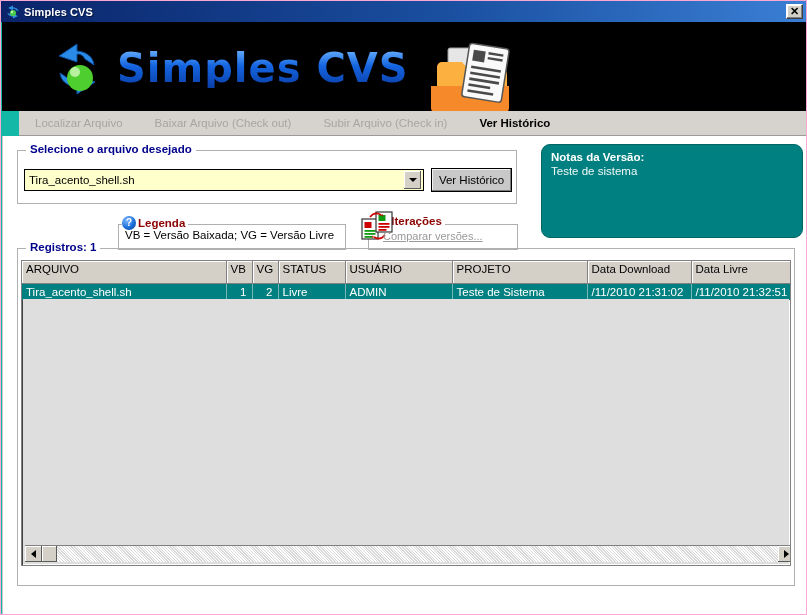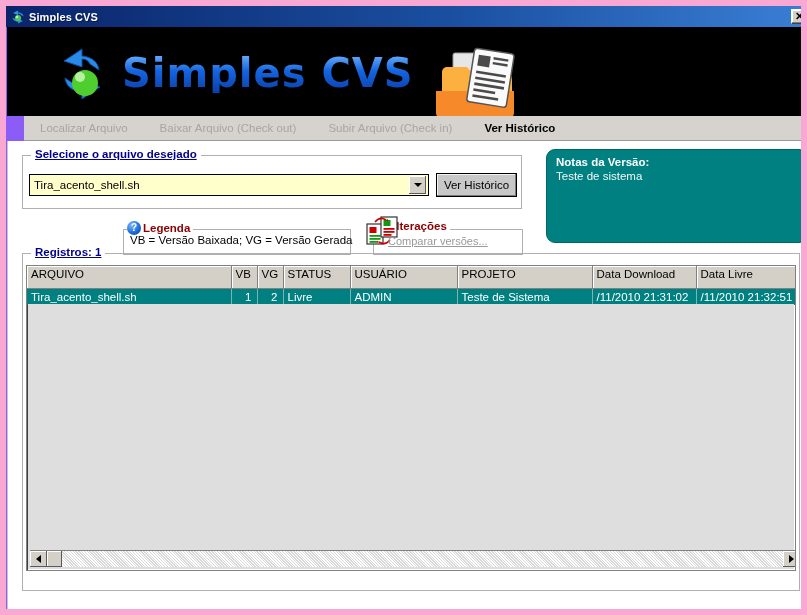--- a/index.html
+++ b/index.html
@@ -4,23 +4,23 @@
 <style>
   * { box-sizing: border-box; }
   html, body {
     margin: 0; padding: 0;
     background: #ffffff;
     font-family: "Liberation Sans", sans-serif;
   }
   #app {
     position: relative;
     width: 807px; height: 615px;
-    background: #8b5cf6;
+    background: #14b8a6;
     overflow: hidden;
-    border: 6px solid #f9a8d4;
+    border: 1px solid #f9a8d4;
   }
 
   
   .titlebar {
     position: absolute; left: 0; top: 0;
     width: 807px; height: 21px;
     background: linear-gradient(to right, #0a246a 0%, #1a4fa0 55%, #3a7fd5 100%);
     display: flex; align-items: center;
     padding: 0 2px;
   }
@@ -107,21 +107,20 @@
   .gb-select {
     position: absolute; left: 14px; top: 14px;
     width: 500px; height: 54px;
     border: 1px solid #b0b0b0;
   }
   .gb-legend {
     position: absolute; top: -8px; left: 8px;
     background: #ffffff; padding: 0 4px;
     font-size: 11.5px; font-weight: bold; color: #00008b;
     white-space: nowrap;
-    text-decoration: underline;
   }
   .combo {
     position: absolute; left: 6px; top: 18px;
     width: 400px; height: 22px;
     background: #ffffcc;
     border: 1px solid #000000;
     display: flex; align-items: center;
     cursor: pointer;
   }
   .combo-text {
@@ -378,21 +377,21 @@
     <div class="notes">
       <div class="notes-title">Notas da Versão:</div>
       <div class="notes-text">Teste de sistema</div>
     </div>
 
     <div class="gb-legenda">
       <div class="hdr">
         <span class="ic-help">?</span>
         <span class="lbl-red">Legenda</span>
       </div>
-      <div class="legenda-body">VB = Versão Baixada;  VG = Versão Gerada</div>
+      <div class="legenda-body">VB = Versão Baixada;  VG = Versão Livre</div>
     </div>
 
     <div class="gb-alt">
       <div class="hdr">
         <span class="ic-compare">
           <svg width="34" height="30" viewBox="0 0 34 30">
             <rect x="1" y="8" width="16" height="20" fill="#ffffff" stroke="#333" stroke-width="1.2"></rect>
             <rect x="3.5" y="11" width="7" height="6" fill="#cc0000"></rect>
             <rect x="3.5" y="19" width="11" height="1.8" fill="#119911"></rect>
             <rect x="3.5" y="22" width="11" height="1.8" fill="#119911"></rect>

